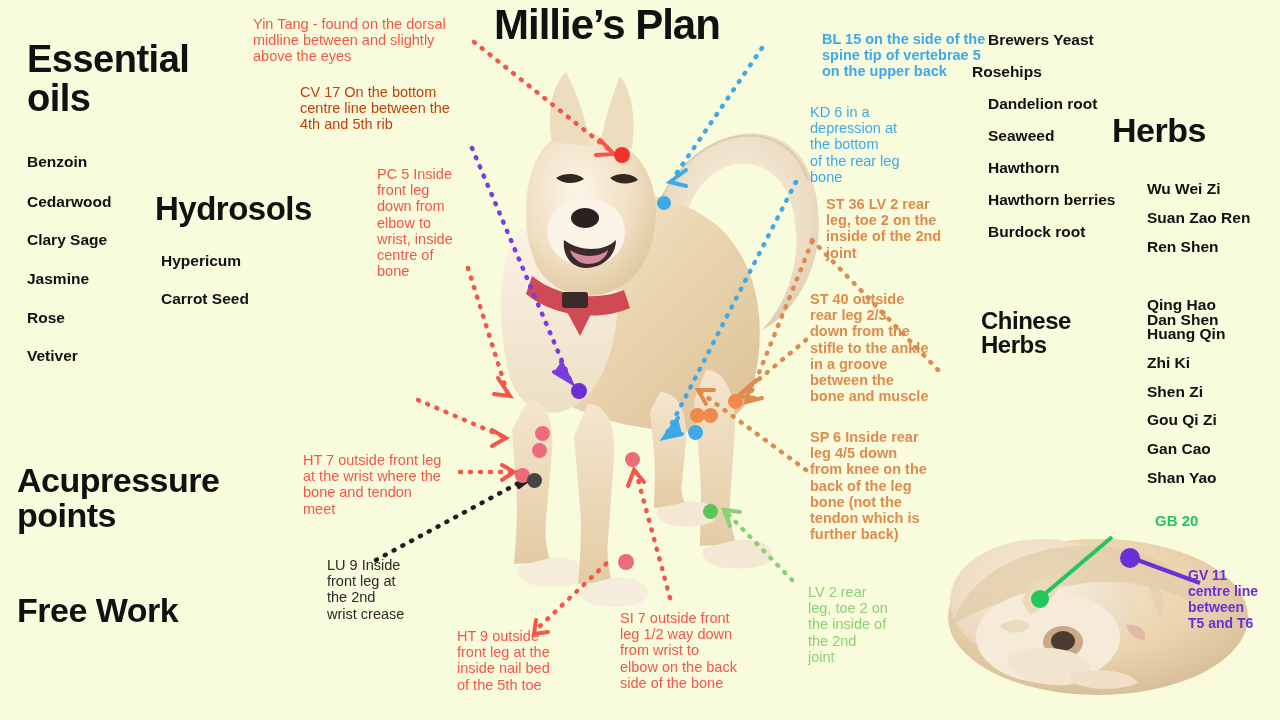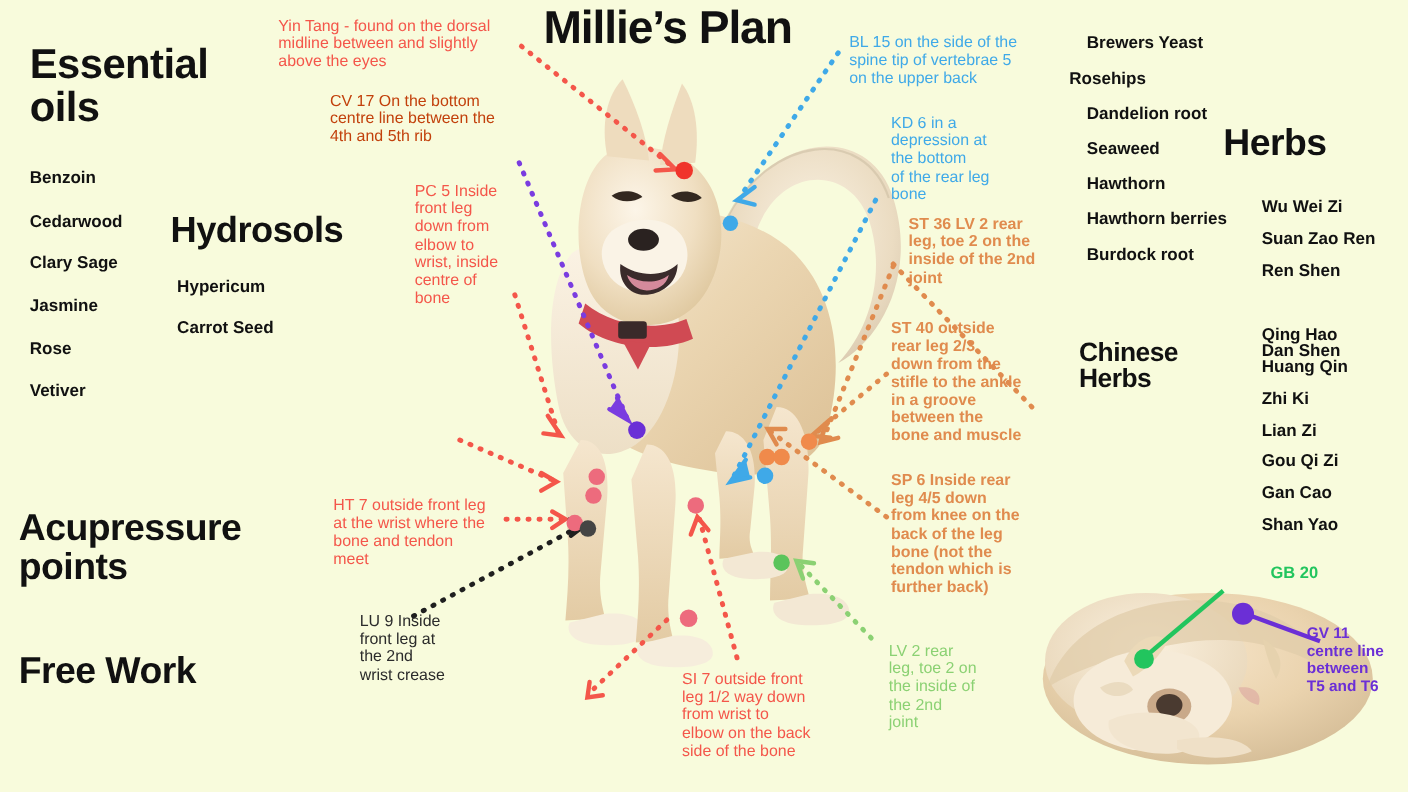--- a/index.html
+++ b/index.html
@@ -244,32 +244,32 @@
 
   <div class="abs bighead" style="left:981px;top:309px;font-size:24px;">Chinese
 Herbs</div>
   <div class="abs listitem" style="left:1147px;top:181px;">Wu Wei Zi</div>
   <div class="abs listitem" style="left:1147px;top:210px;">Suan Zao Ren</div>
   <div class="abs listitem" style="left:1147px;top:239px;">Ren Shen</div>
   <div class="abs listitem" style="left:1147px;top:268px;margin-top:44px;">Dan Shen</div>
   <div class="abs listitem" style="left:1147px;top:297px;">Qing Hao</div>
   <div class="abs listitem" style="left:1147px;top:326px;">Huang Qin</div>
   <div class="abs listitem" style="left:1147px;top:355px;">Zhi Ki</div>
-  <div class="abs listitem" style="left:1147px;top:384px;">Lian Zi</div>
+  <div class="abs listitem" style="left:1147px;top:384px;">Shen Zi</div>
   <div class="abs listitem" style="left:1147px;top:412px;">Gou Qi Zi</div>
   <div class="abs listitem" style="left:1147px;top:441px;">Gan Cao</div>
   <div class="abs listitem" style="left:1147px;top:470px;">Shan Yao</div>
 
   <div class="abs ann red" style="left:253px;top:16px;width:225px;">Yin Tang - found on the dorsal
 midline between and slightly
 above the eyes</div>
   <div class="abs ann purple" style="left:300px;top:84px;width:185px;">CV 17 On the bottom
 centre line between the
 4th and 5th rib</div>
-  <div class="abs ann blue" style="left:772px;top:31px;width:190px;">BL 15 on the side of the
+  <div class="abs ann blue" style="left:822px;top:31px;width:190px;font-weight:bold;">BL 15 on the side of the
 spine tip of vertebrae 5
 on the upper back</div>
   <div class="abs ann blue" style="left:810px;top:104px;width:145px;">KD 6 in a
 depression at
 the bottom
 of the rear leg
 bone</div>
   <div class="abs ann orange" style="left:826px;top:196px;width:145px;font-weight:bold;">ST 36 LV 2 rear
 leg, toe 2 on the
 inside of the 2nd
@@ -296,20 +296,24 @@
 centre of
 bone</div>
   <div class="abs ann salmon" style="left:303px;top:452px;width:170px;">HT 7 outside front leg
 at the wrist where the
 bone and tendon
 meet</div>
   <div class="abs ann dark" style="left:327px;top:557px;width:110px;">LU 9 Inside
 front leg at
 the 2nd
 wrist crease</div>
+  <div class="abs ann red" style="left:457px;top:628px;width:135px;">HT 9 outside
+front leg at the
+inside nail bed
+of the 5th toe</div>
   <div class="abs ann red" style="left:620px;top:610px;width:160px;">SI 7 outside front
 leg 1/2 way down
 from wrist to
 elbow on the back
 side of the bone</div>
   <div class="abs ann green" style="left:808px;top:584px;width:110px;">LV 2 rear
 leg, toe 2 on
 the inside of
 the 2nd
 joint</div>

